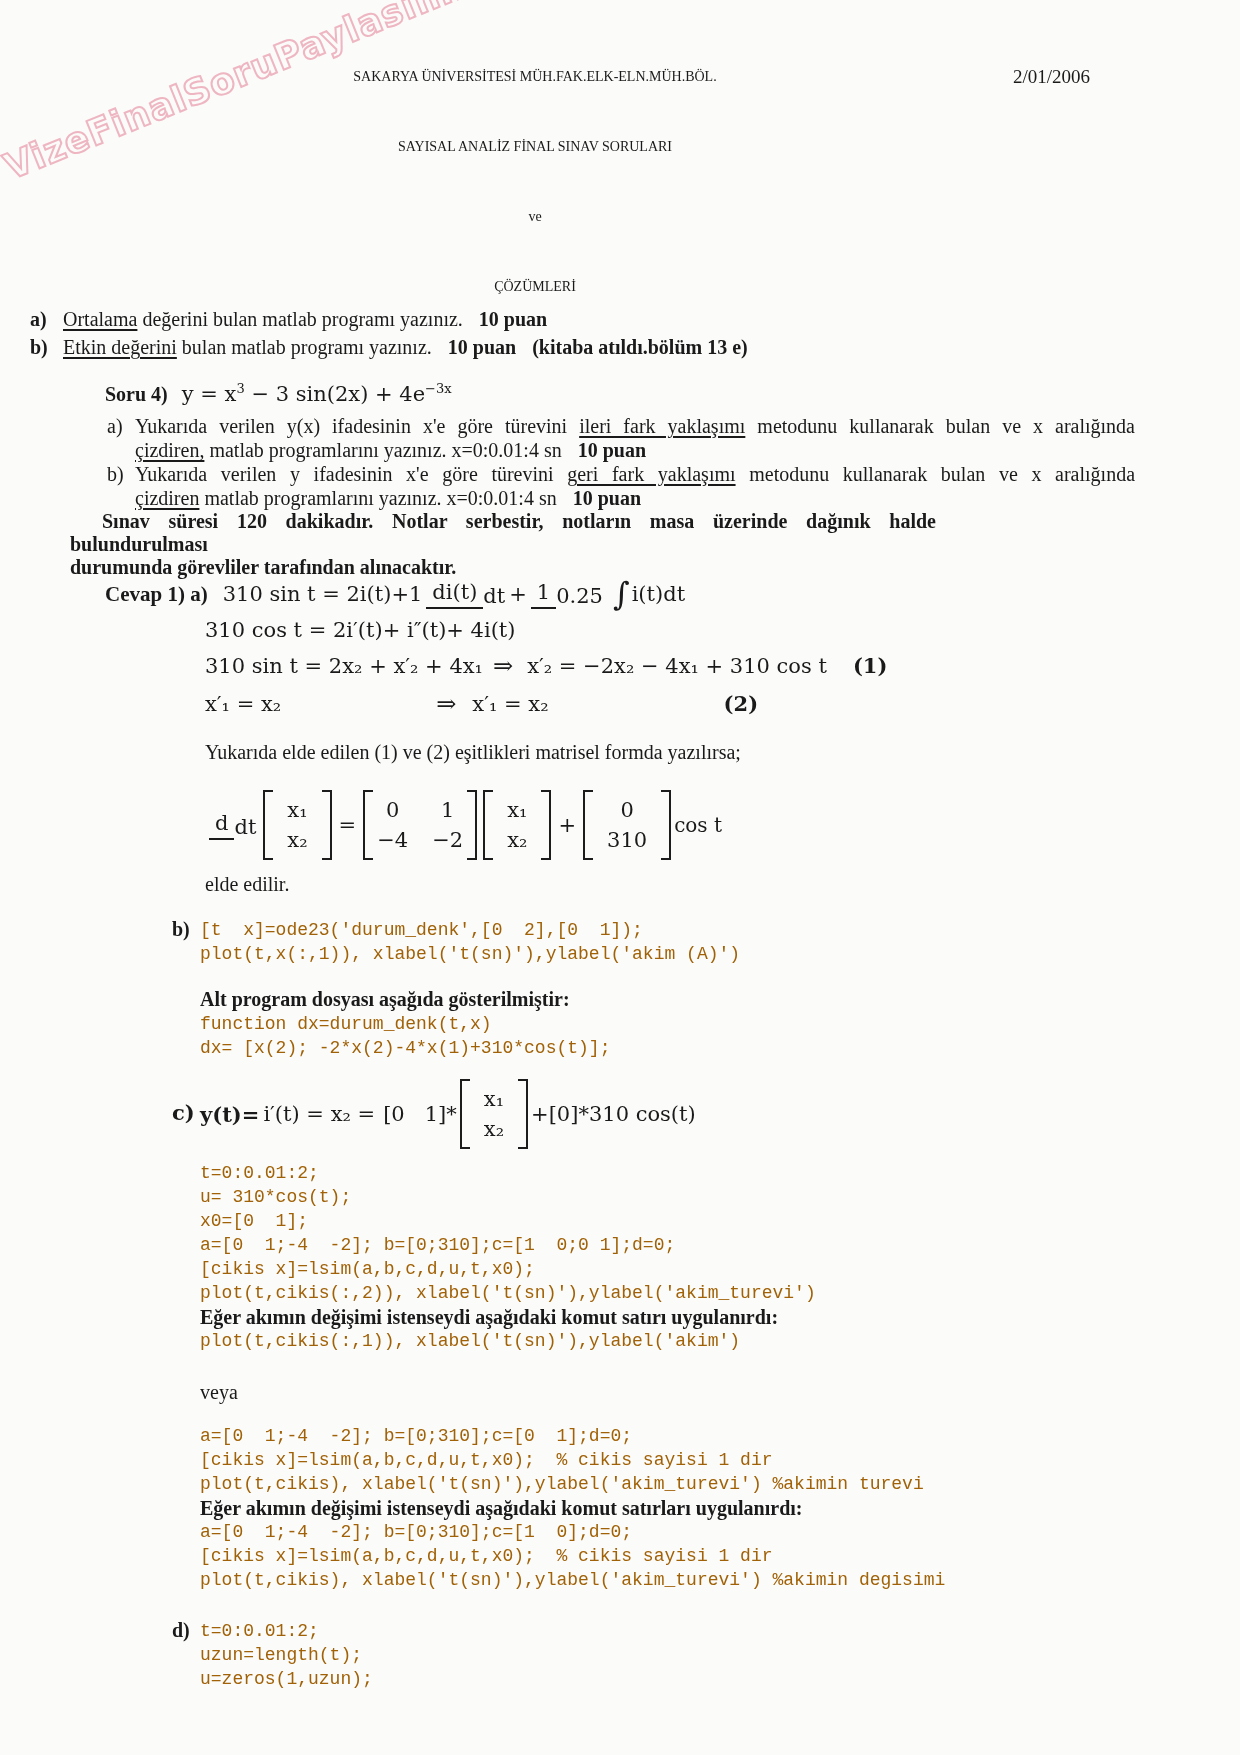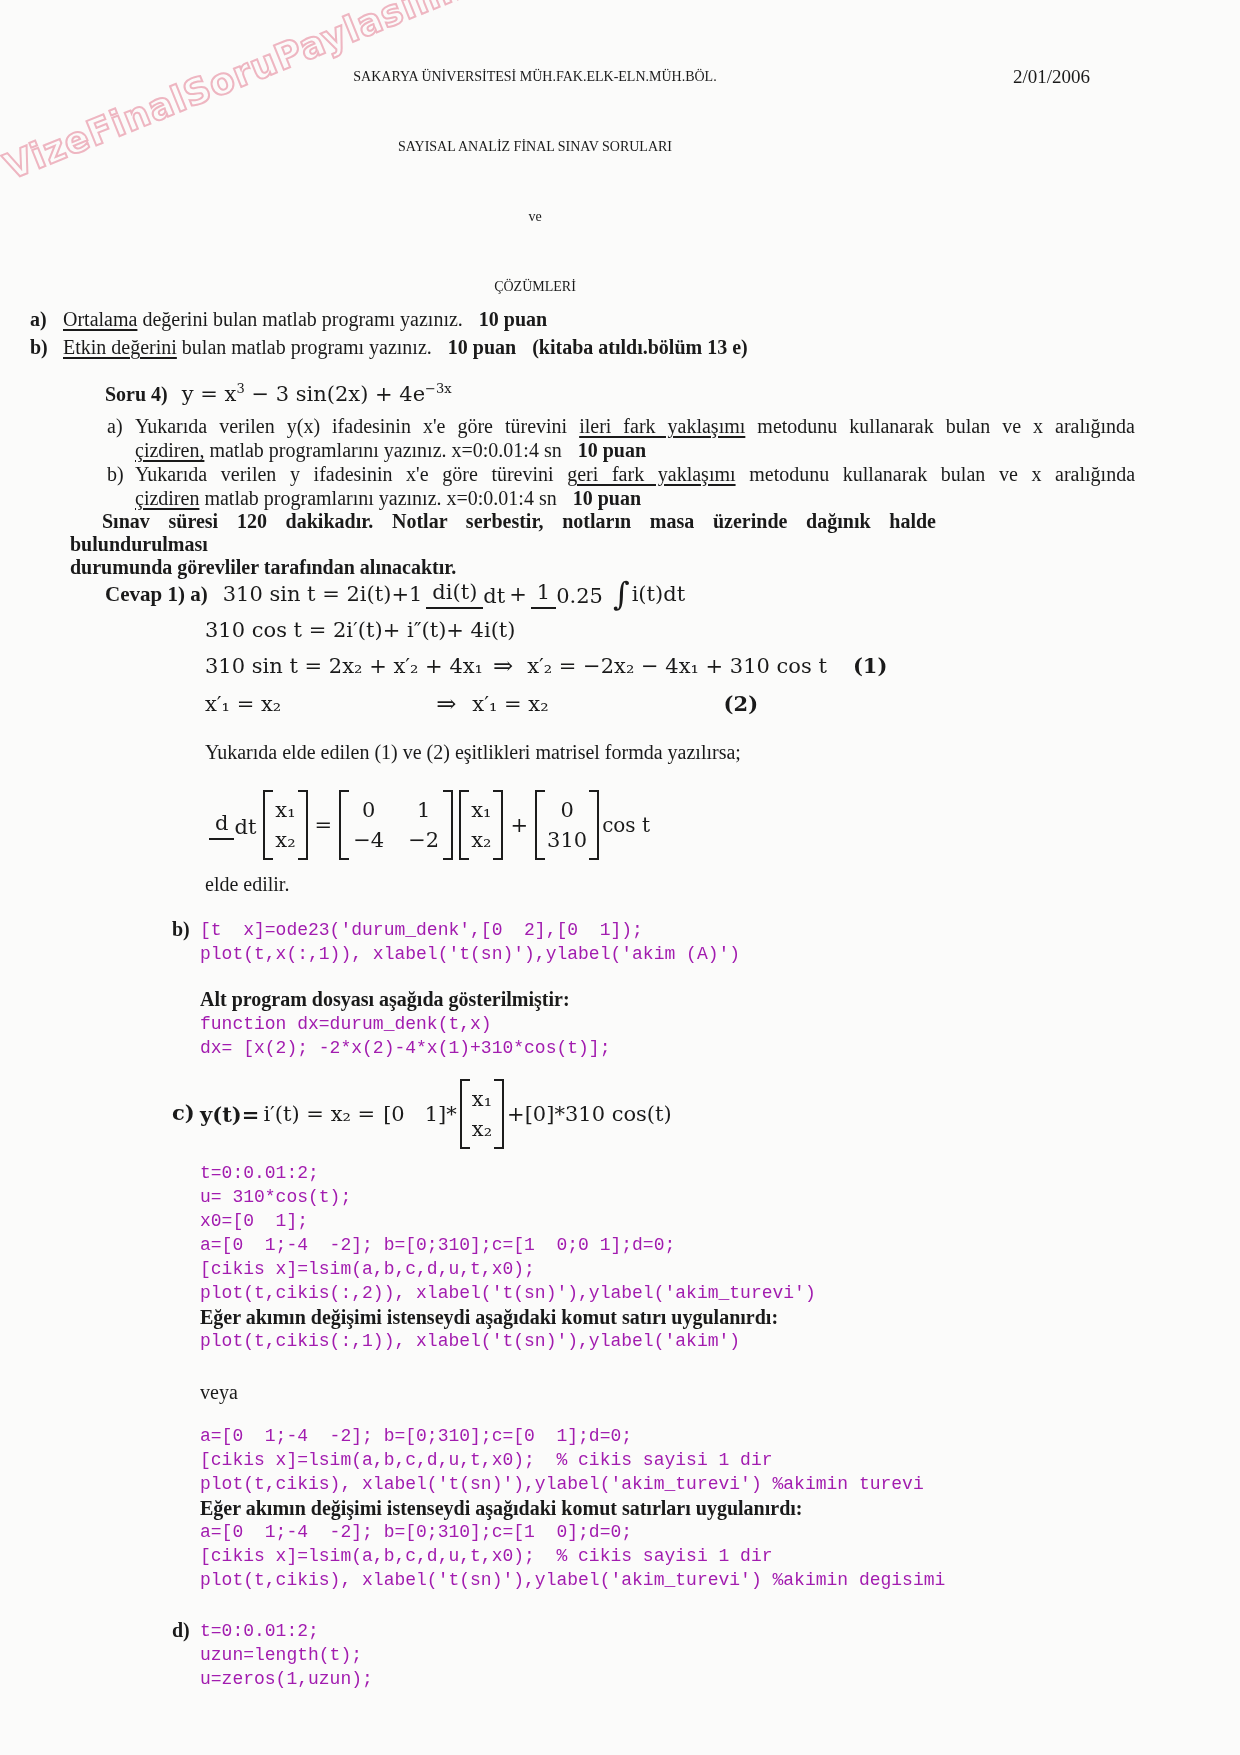--- a/index.html
+++ b/index.html
@@ -6,21 +6,21 @@
   .page{
     position:relative;width:1240px;height:1755px;margin:0 auto;
     background:#fbfbfa;color:#1a1a1a;overflow:hidden;
     font-family:"Liberation Serif","DejaVu Serif",serif;font-size:20px;
   }
   .bold{font-weight:bold;}
   .u{text-decoration:underline;text-underline-offset:3px;}
   .math{font-family:"DejaVu Serif","Liberation Serif",serif;}
   .code{
     font-family:"Liberation Mono","DejaVu Sans Mono",monospace;
-    font-size:18px;line-height:24px;white-space:pre;color:#a21caf;
+    font-size:18px;line-height:24px;white-space:pre;color:#a16207;
   }
   
   .watermark{
     position:absolute;left:6px;top:148px;z-index:5;pointer-events:none;
     font-family:"DejaVu Sans",sans-serif;font-weight:bold;font-size:36px;letter-spacing:1px;
     color:rgba(255,255,255,.05);-webkit-text-stroke:2px #ecaab8;
     transform:rotate(-22deg);transform-origin:left center;white-space:nowrap;opacity:.85;
   }
   
   .header{position:relative;margin-top:64px;}
@@ -60,21 +60,21 @@
   .arrow{font-size:24px;}
   .eq3 .arrow{margin-left:10px;}
   .eq3 .rhs{margin-left:14px;}
   .eq3 .eqnum{margin-left:26px;font-weight:bold;}
   .eq4 .arrow{margin-left:155px;}
   .eq4 .rhs{margin-left:16px;}
   .eq4 .eqnum{margin-left:175px;font-weight:bold;}
   .m-intro{margin:20px 0 0 205px;line-height:26px;}
   .matrow{display:flex;align-items:center;margin:20px 0 0 205px;height:80px;}
   .bm{position:relative;display:inline-flex;flex-direction:column;justify-content:center;align-items:center;
-      padding:5px 12px;margin:0 3px;font-size:21px;line-height:30px;}
+      padding:5px 24px;margin:0 3px;font-size:21px;line-height:30px;}
   .bm::before,.bm::after{content:"";position:absolute;top:0;bottom:0;width:8px;
       border-top:2px solid #1c1c1c;border-bottom:2px solid #1c1c1c;}
   .bm::before{left:0;border-left:2px solid #1c1c1c;}
   .bm::after{right:0;border-right:2px solid #1c1c1c;}
   .bm2{position:relative;display:inline-grid;grid-template-columns:auto auto;column-gap:24px;
       align-content:center;justify-items:center;padding:5px 14px;margin:0 3px;font-size:21px;line-height:30px;}
   .bm2::before,.bm2::after{content:"";position:absolute;top:0;bottom:0;width:8px;
       border-top:2px solid #1c1c1c;border-bottom:2px solid #1c1c1c;}
   .bm2::before{left:0;border-left:2px solid #1c1c1c;}
   .bm2::after{right:0;border-right:2px solid #1c1c1c;}

